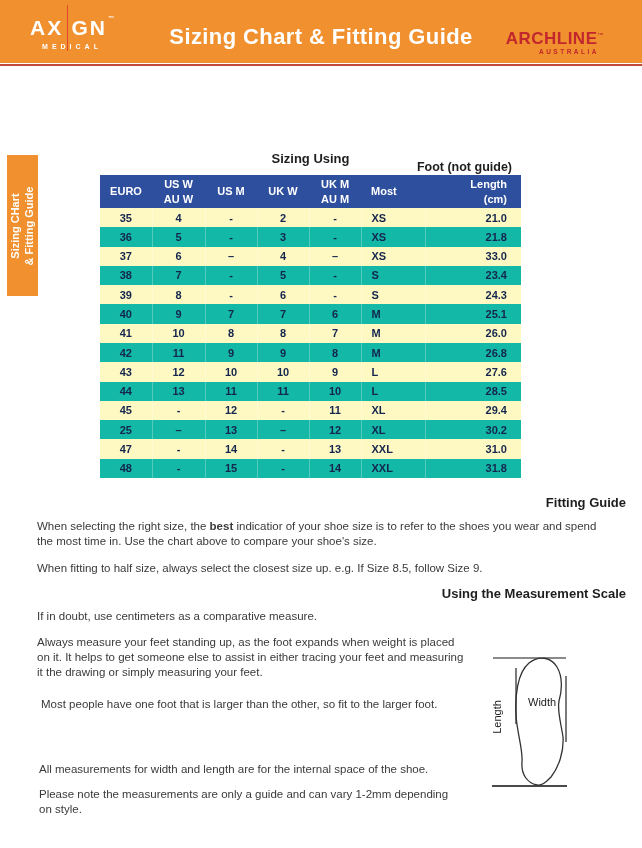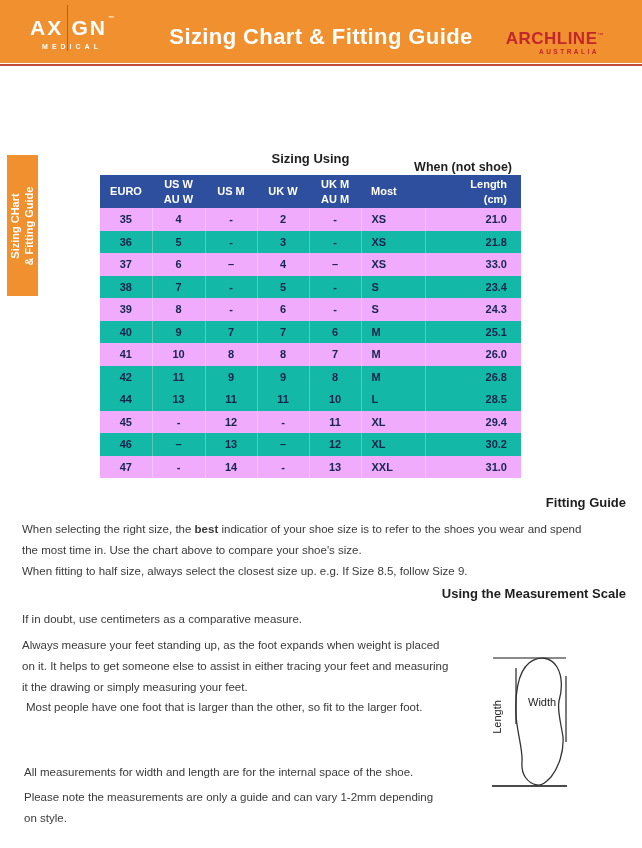--- a/index.html
+++ b/index.html
@@ -33,29 +33,29 @@
     font-size:13px;font-weight:700;color:#1e1e1e;}
   .foot-note{position:absolute;left:300px;top:160px;width:212px;text-align:right;
     font-size:12.5px;font-weight:700;color:#1e1e1e;}
 
   .sizing-table{position:absolute;left:100px;top:175px;width:421px;height:303px;
     border-collapse:collapse;table-layout:fixed;}
   .sizing-table th{background:#2E4E9E;color:#fff;font-size:11px;font-weight:700;
     line-height:1.3;white-space:pre-line;height:33px;vertical-align:middle;text-align:center;padding:0;}
   .sizing-table td{font-size:11px;font-weight:700;color:#14254E;text-align:center;padding:0;}
   .sizing-table td:not(:last-child){border-right:1px solid rgba(255,255,255,0.28);}
-  .row-blue td{background:#f0abfc;}
+  .row-blue td{background:#fef9c3;}
   .row-lav td{background:#14b8a6;}
   .sizing-table .size-col{text-align:left;padding-left:10px;}
   .sizing-table .len-col{text-align:right;padding-right:14px;}
 
   
   .section-heading{position:absolute;left:16px;width:610px;text-align:right;
     font-size:13px;font-weight:700;color:#1e1e1e;}
-  .p{position:absolute;font-size:11.5px;line-height:21px;color:#3a3a3a;white-space:pre-line;}
+  .p{position:absolute;font-size:11.5px;line-height:15px;color:#3a3a3a;white-space:pre-line;margin-left:15px;}
 
   
   .foot-diagram{position:absolute;left:488px;top:648px;width:128px;height:148px;}
   .foot-diagram svg{display:block;}
   .diag-label{font-size:11px;fill:#222;font-family:"Liberation Sans",sans-serif;}
 </style>
 </head>
 <body>
 
 <div id="page">
@@ -77,21 +77,21 @@
     </div>
   </div>
   <div class="header-rule"></div>
 
   <div class="side-tab">
     <div class="side-tab-text">Sizing CHart
 &amp; Fitting Guide</div>
   </div>
 
   <div class="chart-heading">Sizing Using</div>
-  <div class="foot-note">When (not shoe)</div>
+  <div class="foot-note">Foot (not guide)</div>
 
   <table class="sizing-table">
     <colgroup>
       <col style="width:52px">
         <col style="width:53px">
         <col style="width:52px">
       <col style="width:52px">
         <col style="width:52px">
         <col style="width:64px">
         <col style="width:96px">
@@ -176,55 +176,73 @@
         </tr>
         <tr class="row-lav">
           <td>42</td>
           <td>11</td>
           <td>9</td>
           <td>9</td>
           <td>8</td>
           <td class="size-col">M</td>
           <td class="len-col">26.8</td>
         </tr>
+        <tr class="row-blue">
+          <td>43</td>
+          <td>12</td>
+          <td>10</td>
+          <td>10</td>
+          <td>9</td>
+          <td class="size-col">L</td>
+          <td class="len-col">27.6</td>
+        </tr>
         <tr class="row-lav">
           <td>44</td>
           <td>13</td>
           <td>11</td>
           <td>11</td>
           <td>10</td>
           <td class="size-col">L</td>
           <td class="len-col">28.5</td>
         </tr>
         <tr class="row-blue">
           <td>45</td>
           <td>-</td>
           <td>12</td>
           <td>-</td>
           <td>11</td>
           <td class="size-col">XL</td>
           <td class="len-col">29.4</td>
         </tr>
         <tr class="row-lav">
-          <td>46</td>
+          <td>25</td>
           <td>–</td>
           <td>13</td>
           <td>–</td>
           <td>12</td>
           <td class="size-col">XL</td>
           <td class="len-col">30.2</td>
         </tr>
         <tr class="row-blue">
           <td>47</td>
           <td>-</td>
           <td>14</td>
           <td>-</td>
           <td>13</td>
           <td class="size-col">XXL</td>
           <td class="len-col">31.0</td>
+        </tr>
+        <tr class="row-lav">
+          <td>48</td>
+          <td>-</td>
+          <td>15</td>
+          <td>-</td>
+          <td>14</td>
+          <td class="size-col">XXL</td>
+          <td class="len-col">31.8</td>
         </tr>
       </tbody>
   </table>
 
   <div class="section-heading" style="top:495px">Fitting Guide</div>
   <div class="p" style="left:22px;top:519px;width:606px"><span>When selecting the right size, the </span><span style="font-weight: 700;">best</span><span> indicatior of your shoe size is to refer to the shoes you wear and spend
 the most time in. Use the chart above to compare your shoe's size.</span></div>
   <div class="p" style="left:22px;top:561px;width:606px">When fitting to half size, always select the closest size up. e.g. If Size 8.5, follow Size 9.</div>
 
   <div class="section-heading" style="top:586px">Using the Measurement Scale</div>

